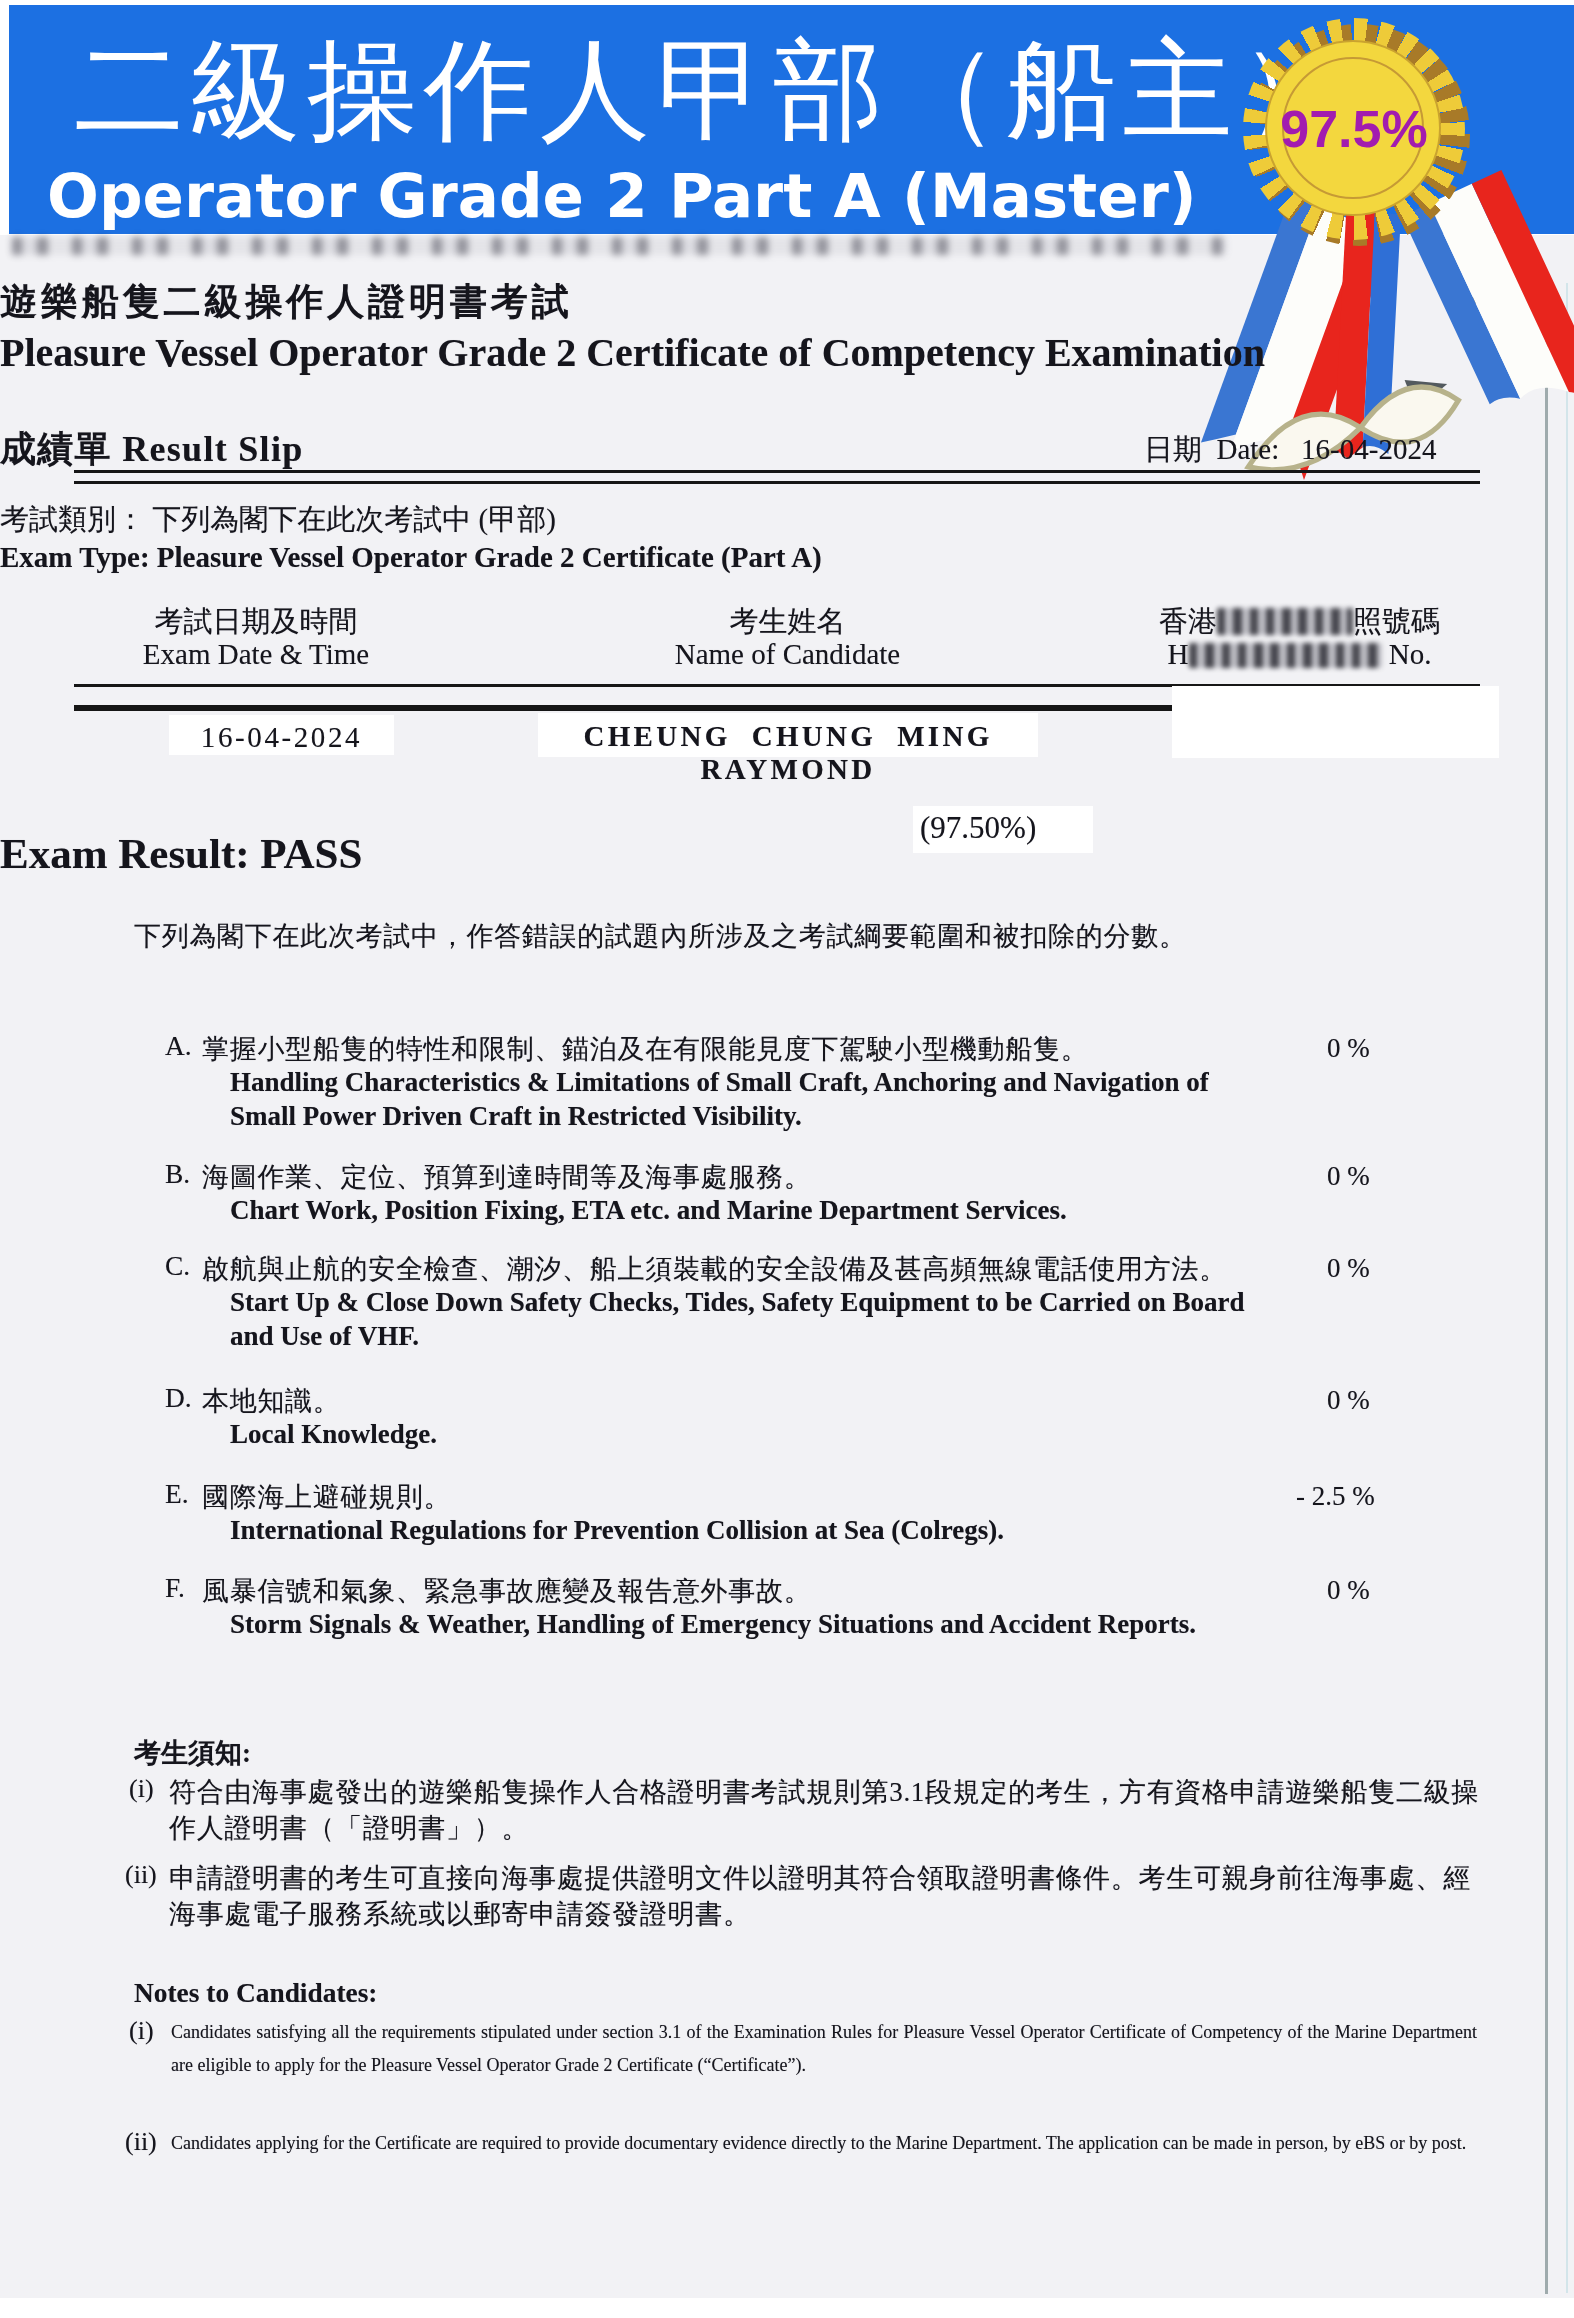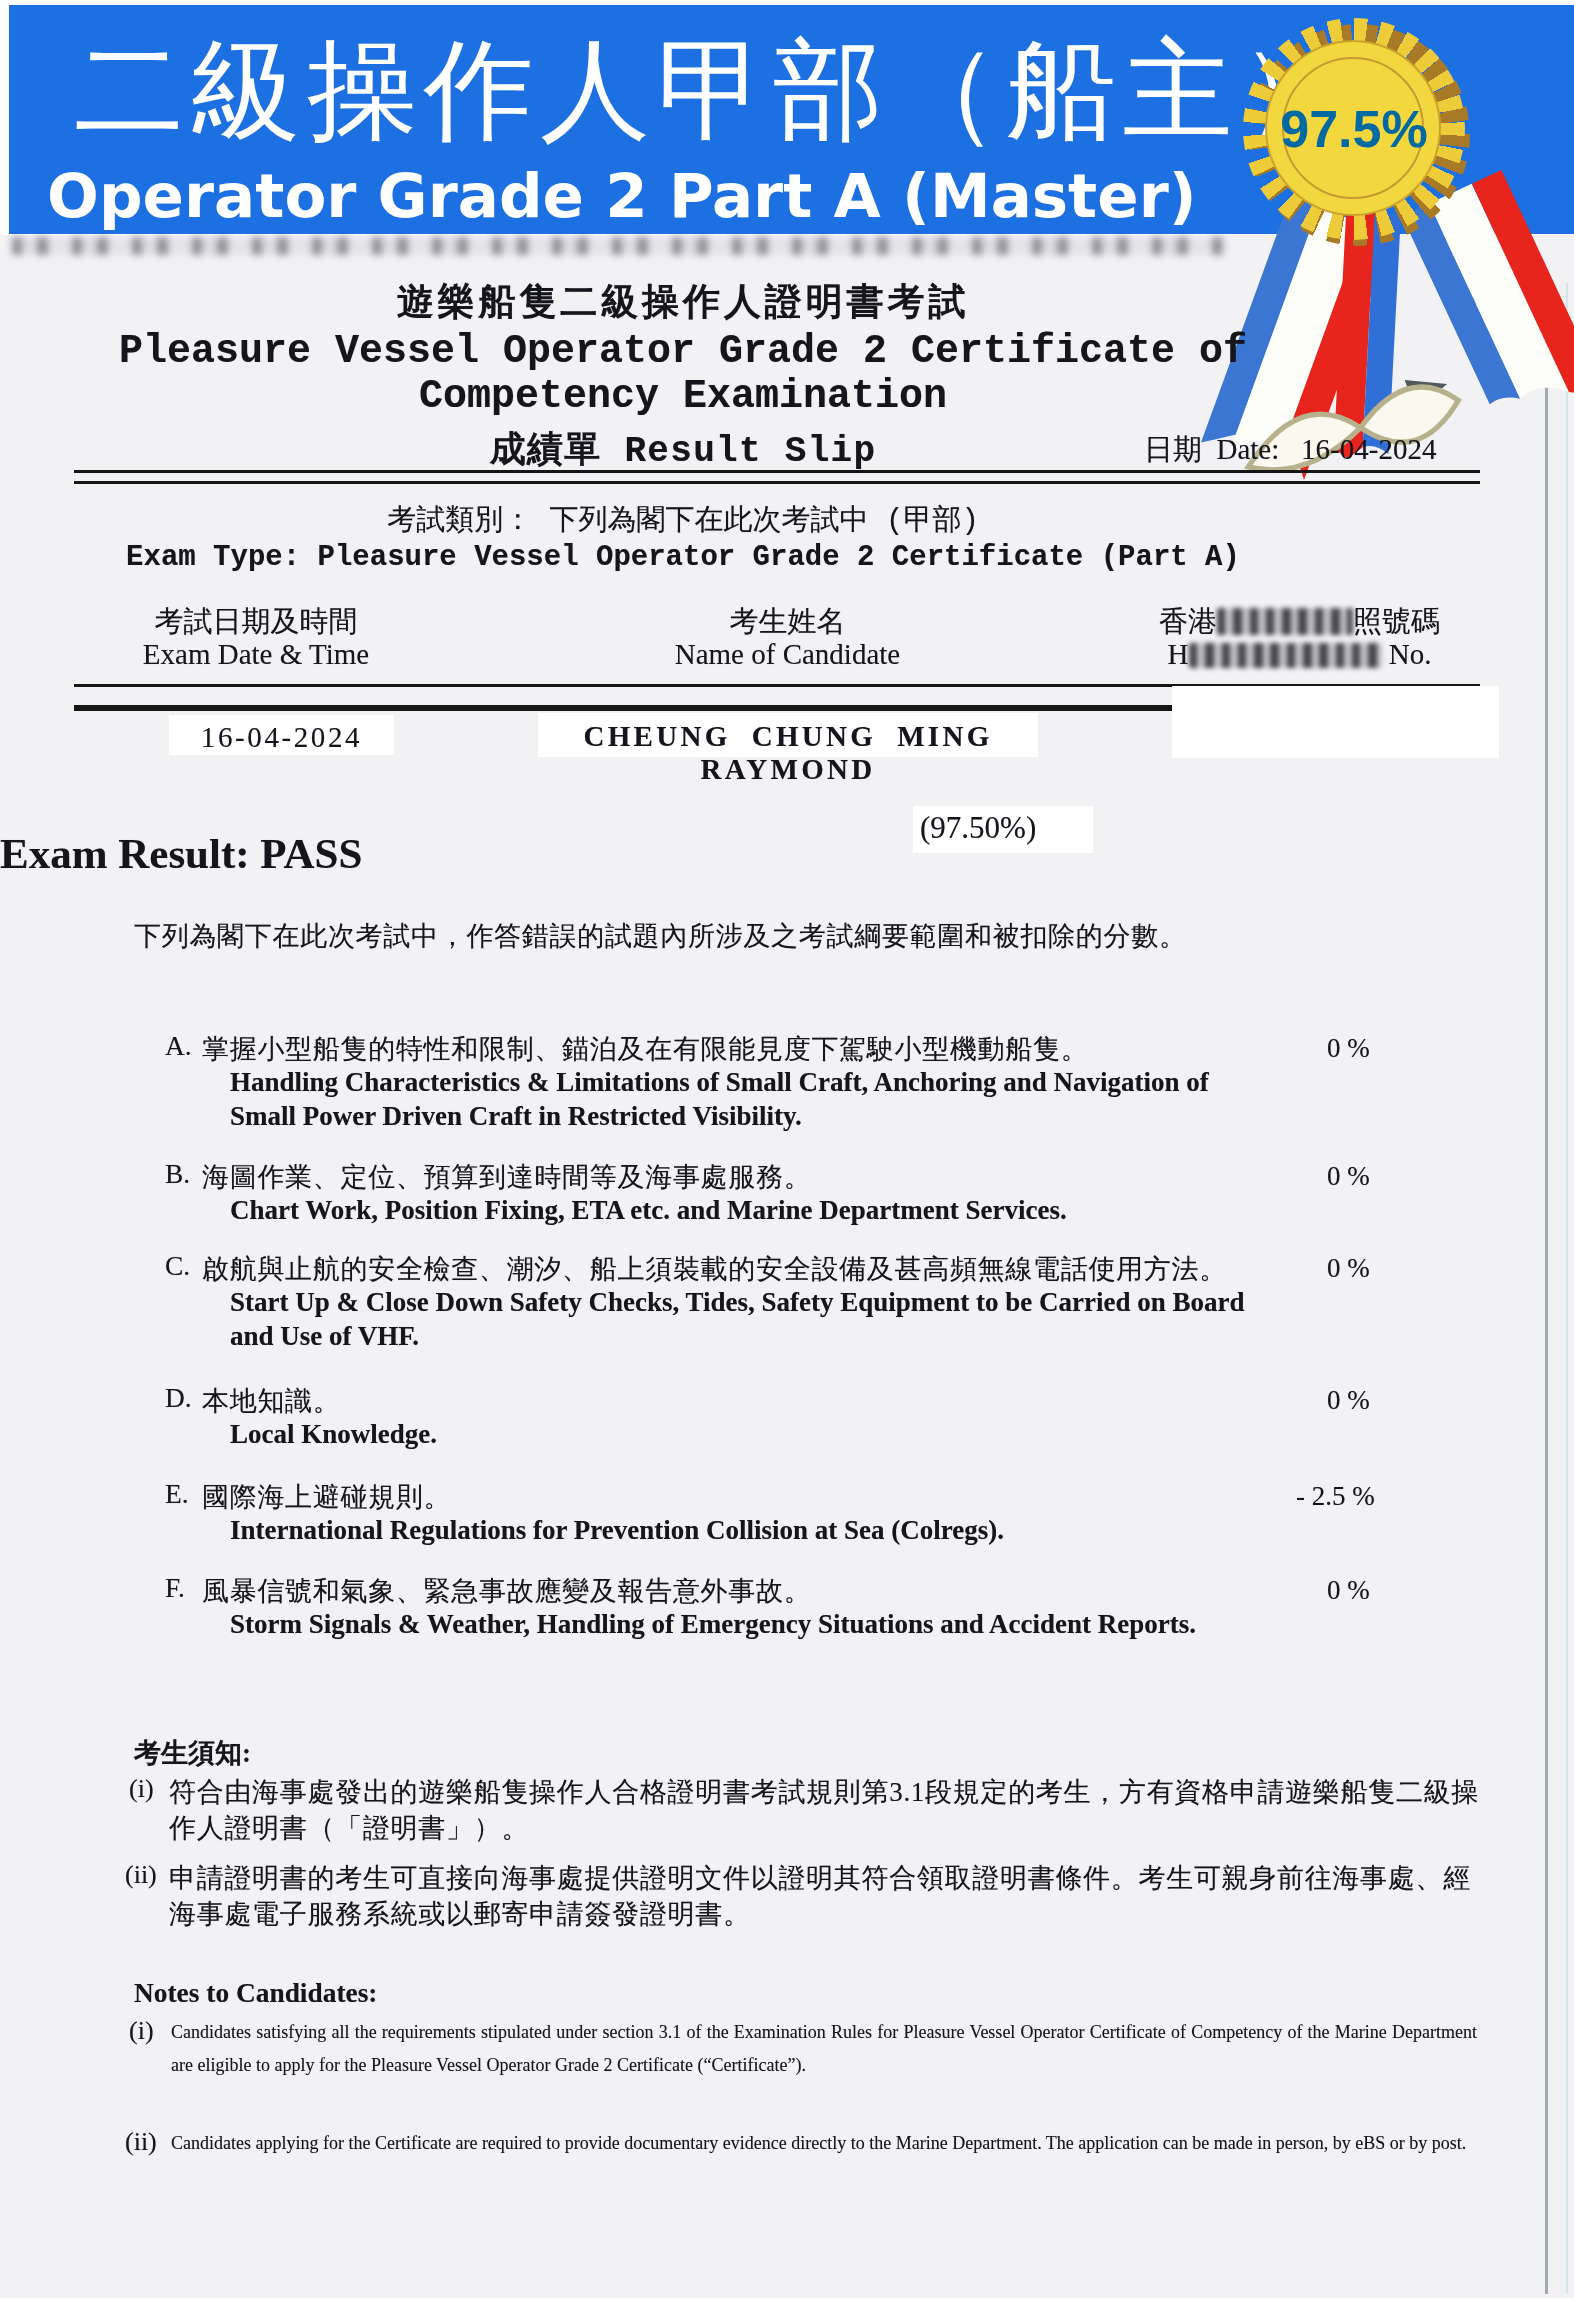--- a/index.html
+++ b/index.html
@@ -27,27 +27,27 @@
 
   
   .rays,.rays-sh{width:222px;height:222px;border-radius:50%;
     background:repeating-conic-gradient(from 0deg,#eecb39 0deg 7.2deg,rgba(0,0,0,0) 7.2deg 14.4deg);}
   .rays-sh{left:1248px;top:23.5px;background:repeating-conic-gradient(from 3deg,#a87a28 0deg 7.2deg,rgba(0,0,0,0) 7.2deg 14.4deg);}
   .rays{left:1243px;top:18.3px;}
   .core{left:1265px;top:40px;width:172px;height:172px;border-radius:50%;
         background:#f3d73e;border:2.6px solid #caa32f;}
   .ring{left:1282px;top:57px;width:138px;height:138px;border-radius:50%;border:2.6px solid #c69a35;}
   .score{left:1265px;top:40px;width:178px;height:178px;display:flex;align-items:center;justify-content:center;
-         font-family:"Liberation Sans","DejaVu Sans",sans-serif;font-weight:bold;font-size:52px;color:#0369a1;}
+         font-family:"Liberation Sans","DejaVu Sans",sans-serif;font-weight:bold;font-size:52px;color:#a21caf;}
   .ribbons{left:1150px;top:9.8px;}
 
   
   .ink{color:#15151c;text-shadow:0 0 0.7px rgba(10,10,30,.35);}
   .cjk{font-family:"Liberation Serif","DejaVu Serif",serif;}
-  .ctr{left:0;width:1366px;text-align:center;font-family:Liberation Mono, monospace;}
+  .ctr{left:0;width:1366px;}
   .doc-title-zh{top:277px;font-size:37px;font-weight:bold;letter-spacing:3.9px;}
   .doc-title-en{top:329px;font-size:40px;font-weight:bold;}
   .slip{top:425px;font-size:36px;font-weight:bold;letter-spacing:1.3px;}
   .dateline{left:1144px;top:430px;font-size:29px;white-space:nowrap;}
   .rule{left:74px;width:1406px;background:#161616;}
 
   .examtype-zh{top:500px;font-size:29px;}
   .examtype-en{top:541px;font-size:29px;font-weight:600;}
 
   .colhead{font-size:29px;text-align:center;}

